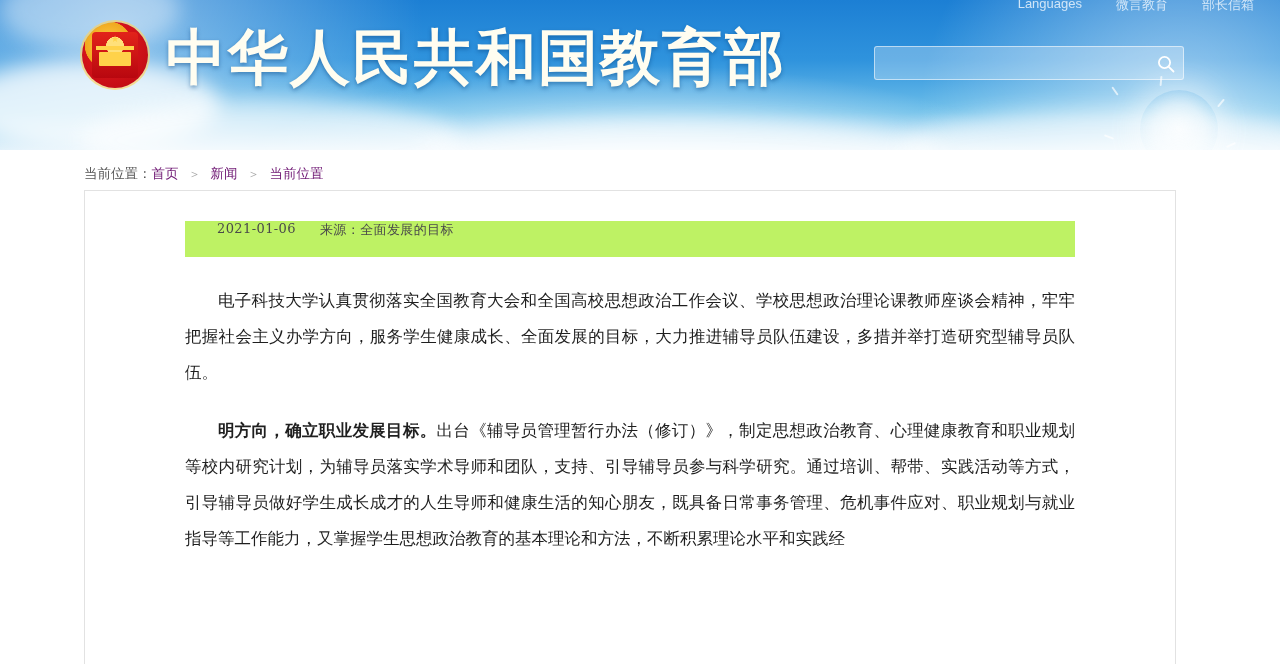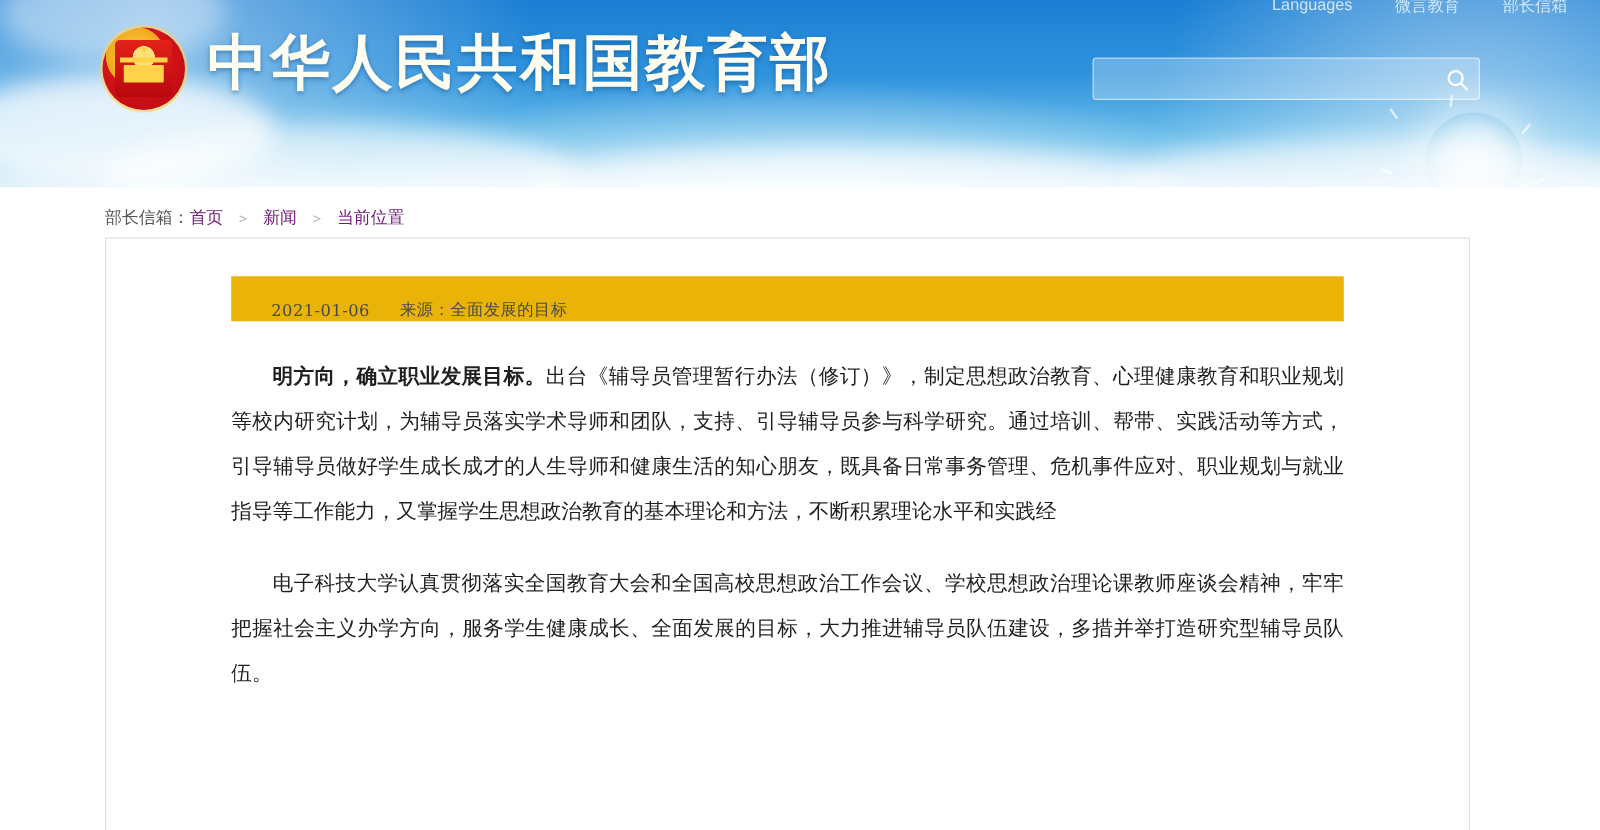--- a/index.html
+++ b/index.html
@@ -89,21 +89,21 @@
   }
   .emblem .star {
     position: absolute; left: 19px; top: 3px;
     color: #ffd24a; font-size: 9px; line-height: 9px;
   }
 
   .site-title-cn {
     position: absolute;
     left: 166px; top: 18px;
     font-family: Liberation Sans, sans-serif;
-    font-size: 48px;
+    font-size: 60px;
     font-weight: bold;
     letter-spacing: 2px;
     color: #fffdf0;
     text-shadow: 0 2px 4px rgba(0,60,120,.45);
     white-space: nowrap;
   }
   .site-title-en {
     position: absolute;
     left: 170px; top: 78px;
     font-family: "Liberation Sans", sans-serif;
@@ -186,30 +186,30 @@
     text-align: center;
     font-family: "DejaVu Sans", sans-serif;
     font-size: 23px;
     font-weight: bold;
     color: #1a1a1a;
     letter-spacing: .5px;
   }
   .meta {
     margin: 30px 100px 0 100px;
     height: 36px;
-    background: #eab308;
+    background: #bef264;
     display: flex;
-    align-items: flex-end;
+    align-items: flex-start;
     padding-left: 32px;
     font-family: "DejaVu Serif", serif;
     font-size: 13px;
     color: #4a4a4a;
     letter-spacing: .4px;
   }
-  .meta .source { margin-left: 24px; margin-top: 28px; }
+  .meta .source { margin-left: 24px; }
 
   .body {
     margin: 26px 100px 0 100px;
     font-family: "DejaVu Sans", sans-serif;
     font-size: 16.5px;
     line-height: 36px;
     color: #1f1f1f;
     text-align: justify;
   }
   .body p { margin: 0 0 22px 0; text-indent: 2em; }
@@ -256,37 +256,37 @@
     <div class="search-btn">
       <svg width="20" height="20" viewBox="0 0 20 20" aria-hidden="true">
         <circle cx="8.5" cy="8.5" r="5.6" fill="none" stroke="#ffffff" stroke-width="1.8"></circle>
         <line x1="12.8" y1="12.8" x2="17.5" y2="17.5" stroke="#ffffff" stroke-width="1.8" stroke-linecap="round"></line>
       </svg>
     </div>
   </div>
 </div>
 
 <div class="breadcrumb">
-  <span>部长信箱：</span>
+  <span>当前位置：</span>
   <a href="#">首页</a>
   <span class="sep">＞</span>
   <a href="#">新闻</a>
   <span class="sep">＞</span>
   <a href="#">当前位置</a>
 </div>
 
 <div class="article">
 
   <div class="meta">
     <span>2021-01-06</span>
     <span class="source">来源：</span>
     <span>全面发展的目标</span>
   </div>
 
   <div class="body">
     <p>
+      <span>电子科技大学认真贯彻落实全国教育大会和全国高校思想政治工作会议、学校思想政治理论课教师座谈会精神，牢牢把握社会主义办学方向，服务学生健康成长、全面发展的目标，大力推进辅导员队伍建设，多措并举打造研究型辅导员队伍。</span>
+    </p>
+    <p>
       <b>明方向，确立职业发展目标。</b><span>出台《辅导员管理暂行办法（修订）》，制定思想政治教育、心理健康教育和职业规划等校内研究计划，为辅导员落实学术导师和团队，支持、引导辅导员参与科学研究。通过培训、帮带、实践活动等方式，引导辅导员做好学生成长成才的人生导师和健康生活的知心朋友，既具备日常事务管理、危机事件应对、职业规划与就业指导等工作能力，又掌握学生思想政治教育的基本理论和方法，不断积累理论水平和实践经</span>
     </p>
-    <p>
-      <span>电子科技大学认真贯彻落实全国教育大会和全国高校思想政治工作会议、学校思想政治理论课教师座谈会精神，牢牢把握社会主义办学方向，服务学生健康成长、全面发展的目标，大力推进辅导员队伍建设，多措并举打造研究型辅导员队伍。</span>
-    </p>
   </div>
 </div>
 
 </body></html>

